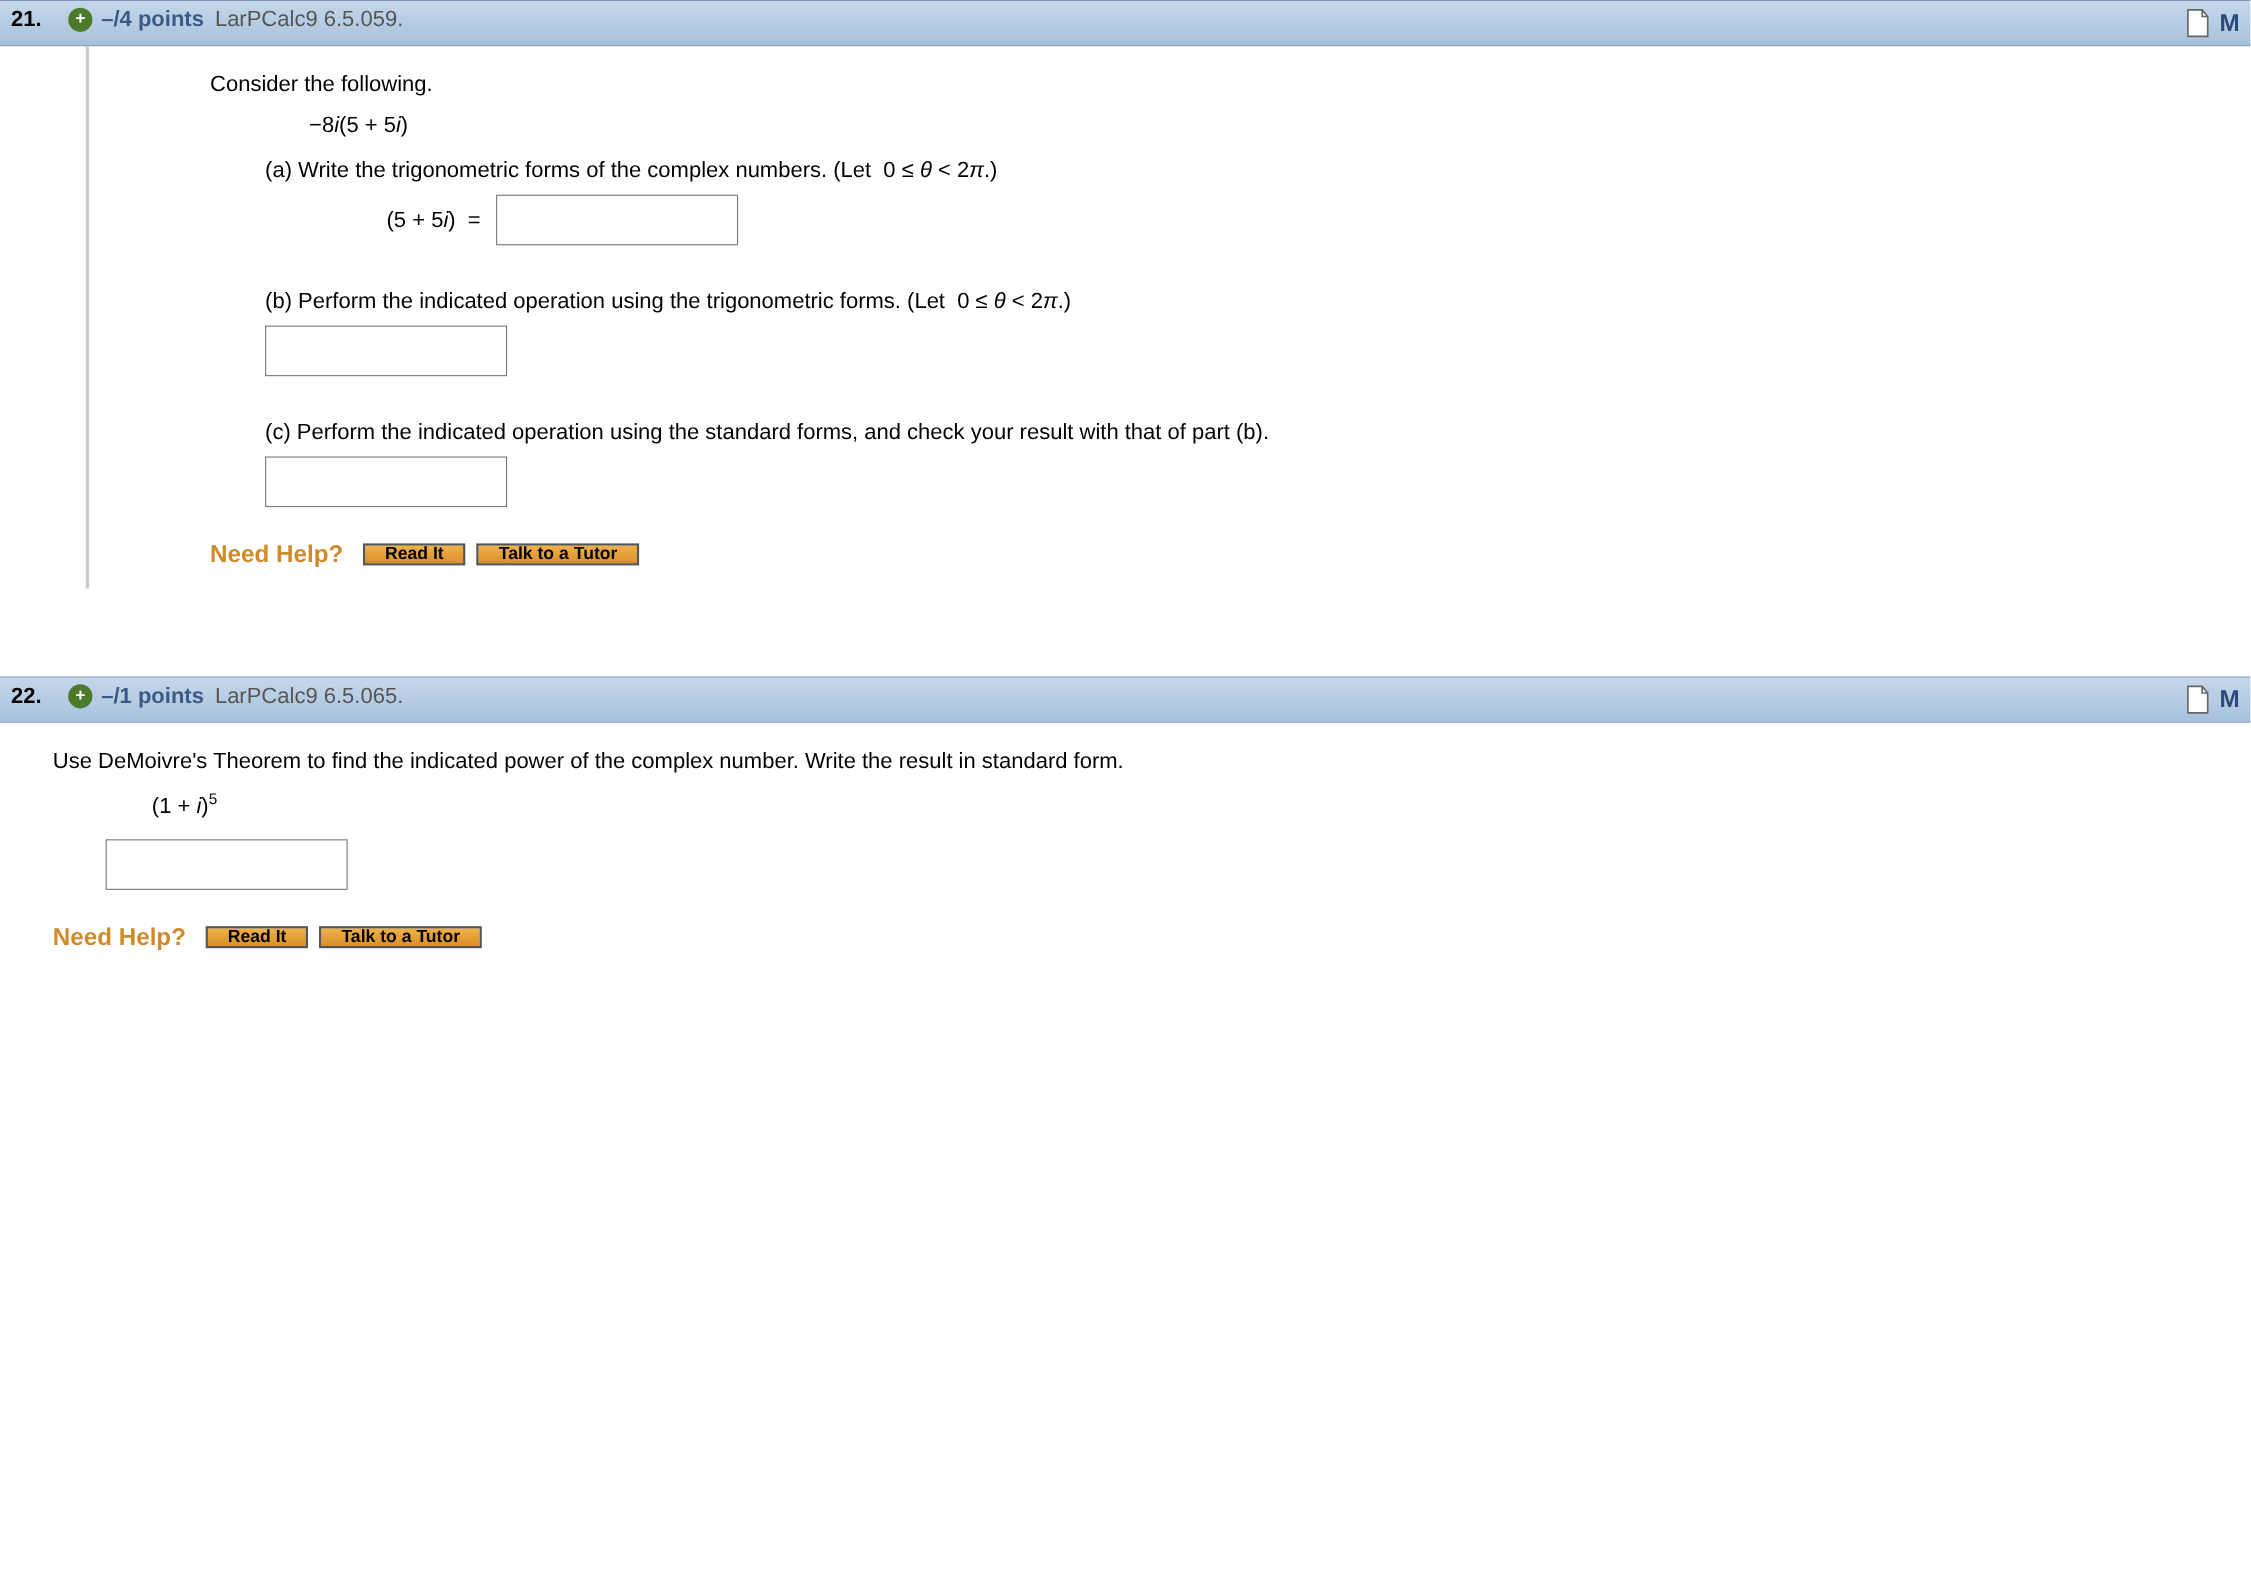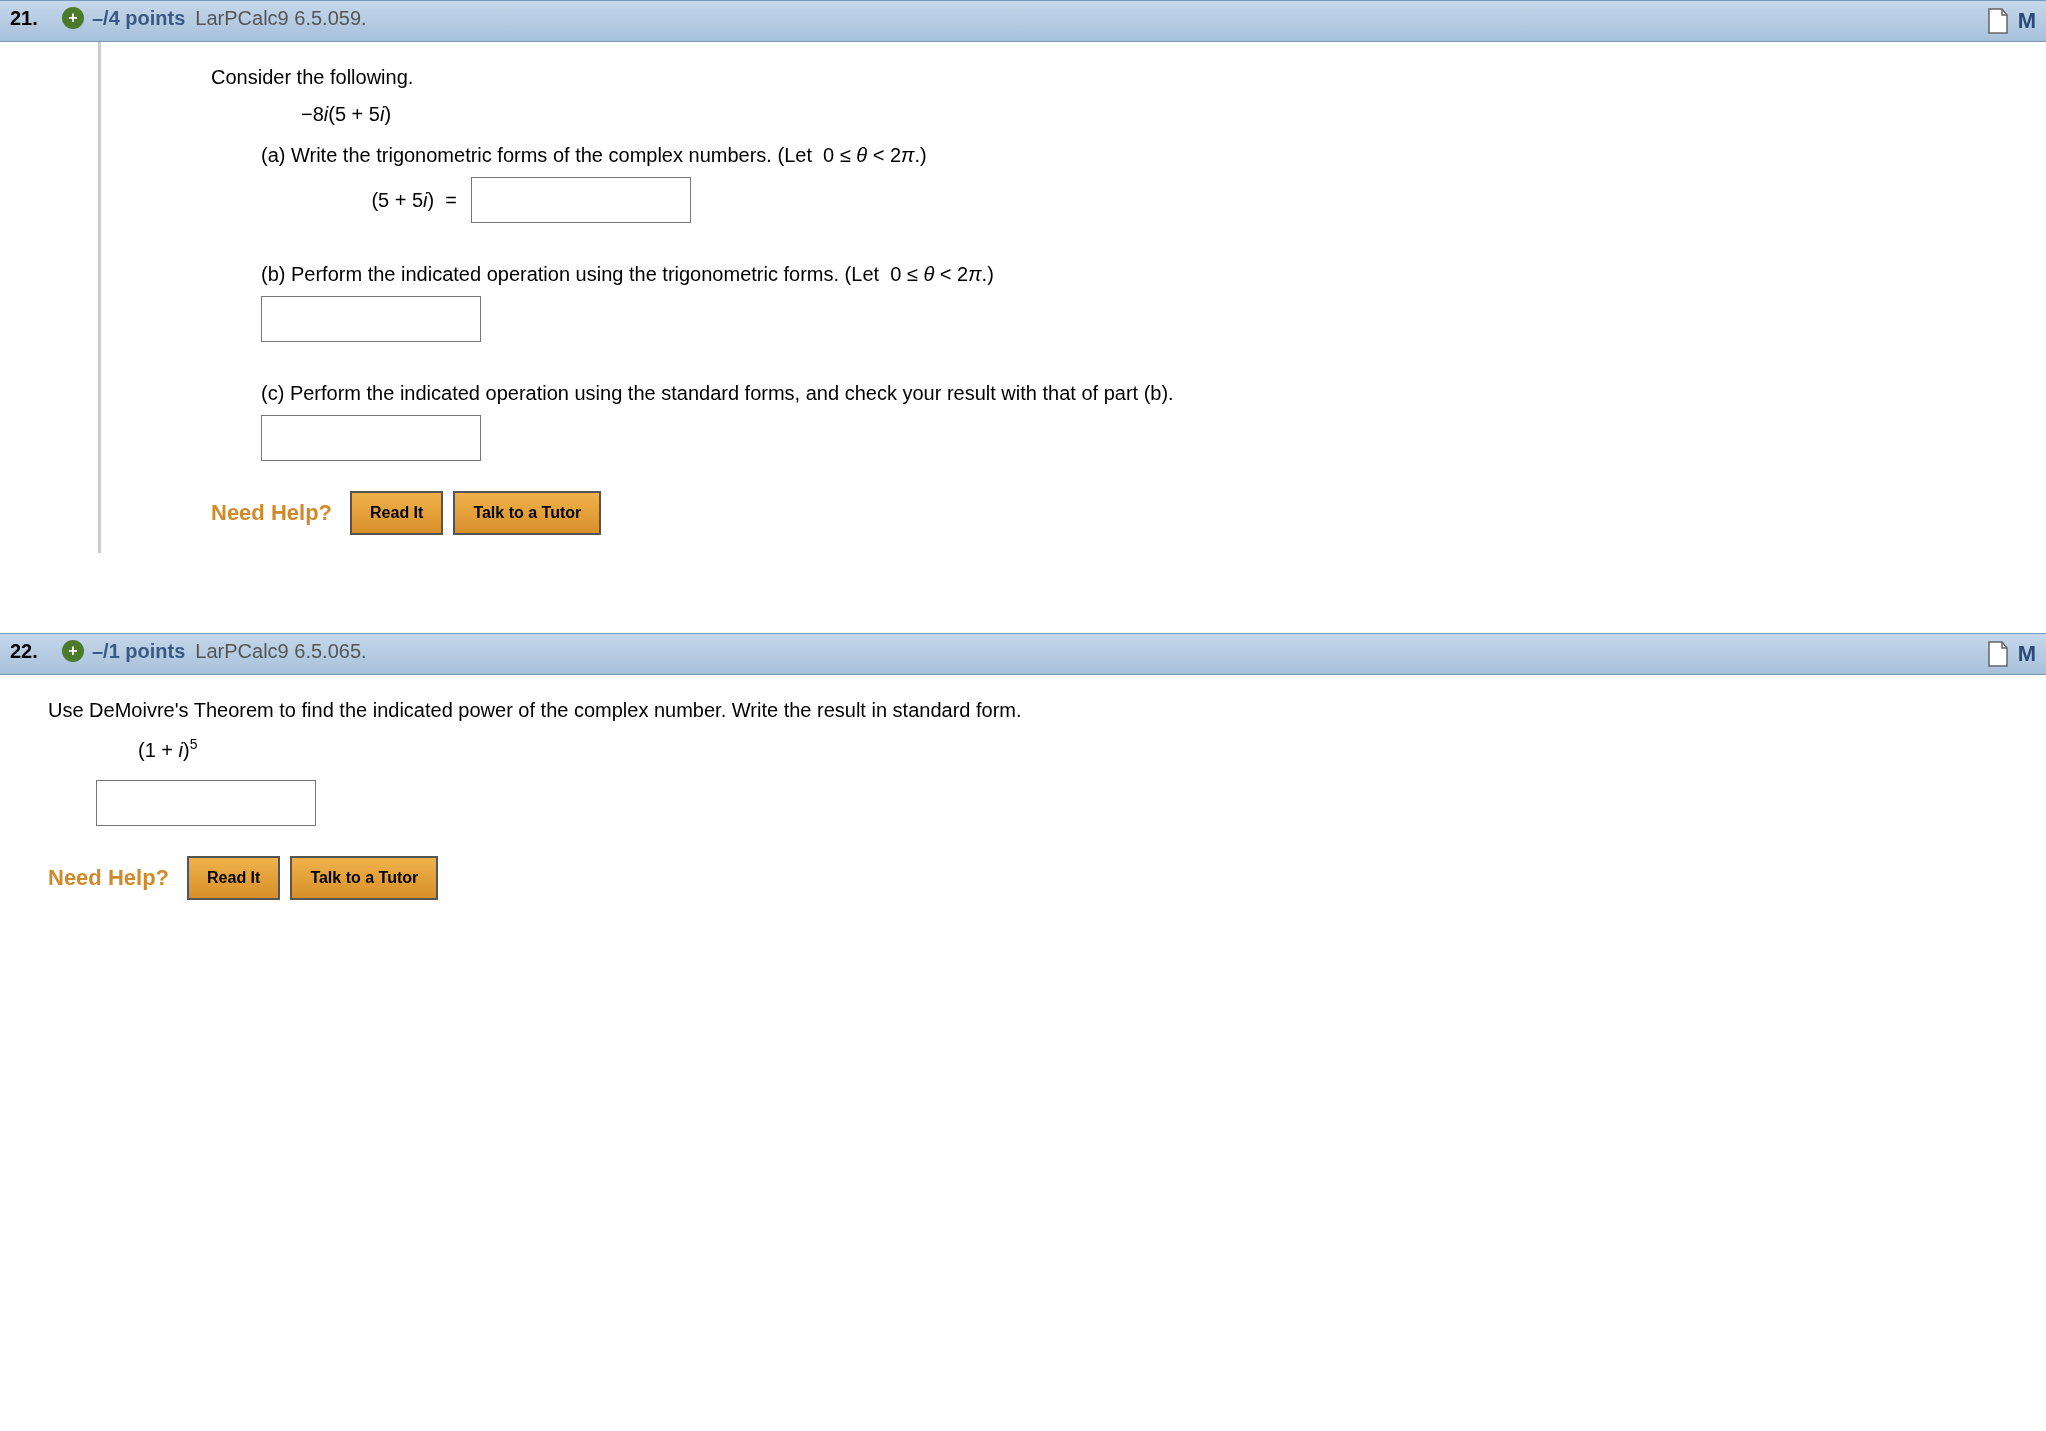--- a/index.html
+++ b/index.html
@@ -53,21 +53,21 @@
   .doc-icon {
     margin-left: auto;
     display: inline-flex;
     align-items: center;
     gap: 4px;
   }
   .doc-icon svg { display: block; }
   .q-body {
     padding: 18px 0 18px 110px;
     border-left: 3px solid #ccc;
-    margin-left: 98px;
+    margin-left: 78px;
   }
   .q-body.noborder {
     border-left: none;
     margin-left: 0;
     padding-left: 48px;
   }
   .prompt {
     margin: 6px 0 14px 0;
   }
   .expr {
@@ -115,21 +115,21 @@
     align-items: center;
     justify-content: center;
     background: linear-gradient(to bottom, #f0b24a, #d88f2a);
     border: 2px solid #555;
     color: #000;
     font-weight: bold;
     font-size: 16px;
     padding: 6px 18px;
     margin-right: 10px;
     cursor: pointer;
-    height: 44px;
+    height: 20px;
   }
   .italic { font-style: italic; }
   .sup { vertical-align: super; font-size: 0.7em; }
   .m-letter {
     color: #2a4a7a;
     font-weight: bold;
     font-size: 22px;
     margin-left: 4px;
   }
 </style>

